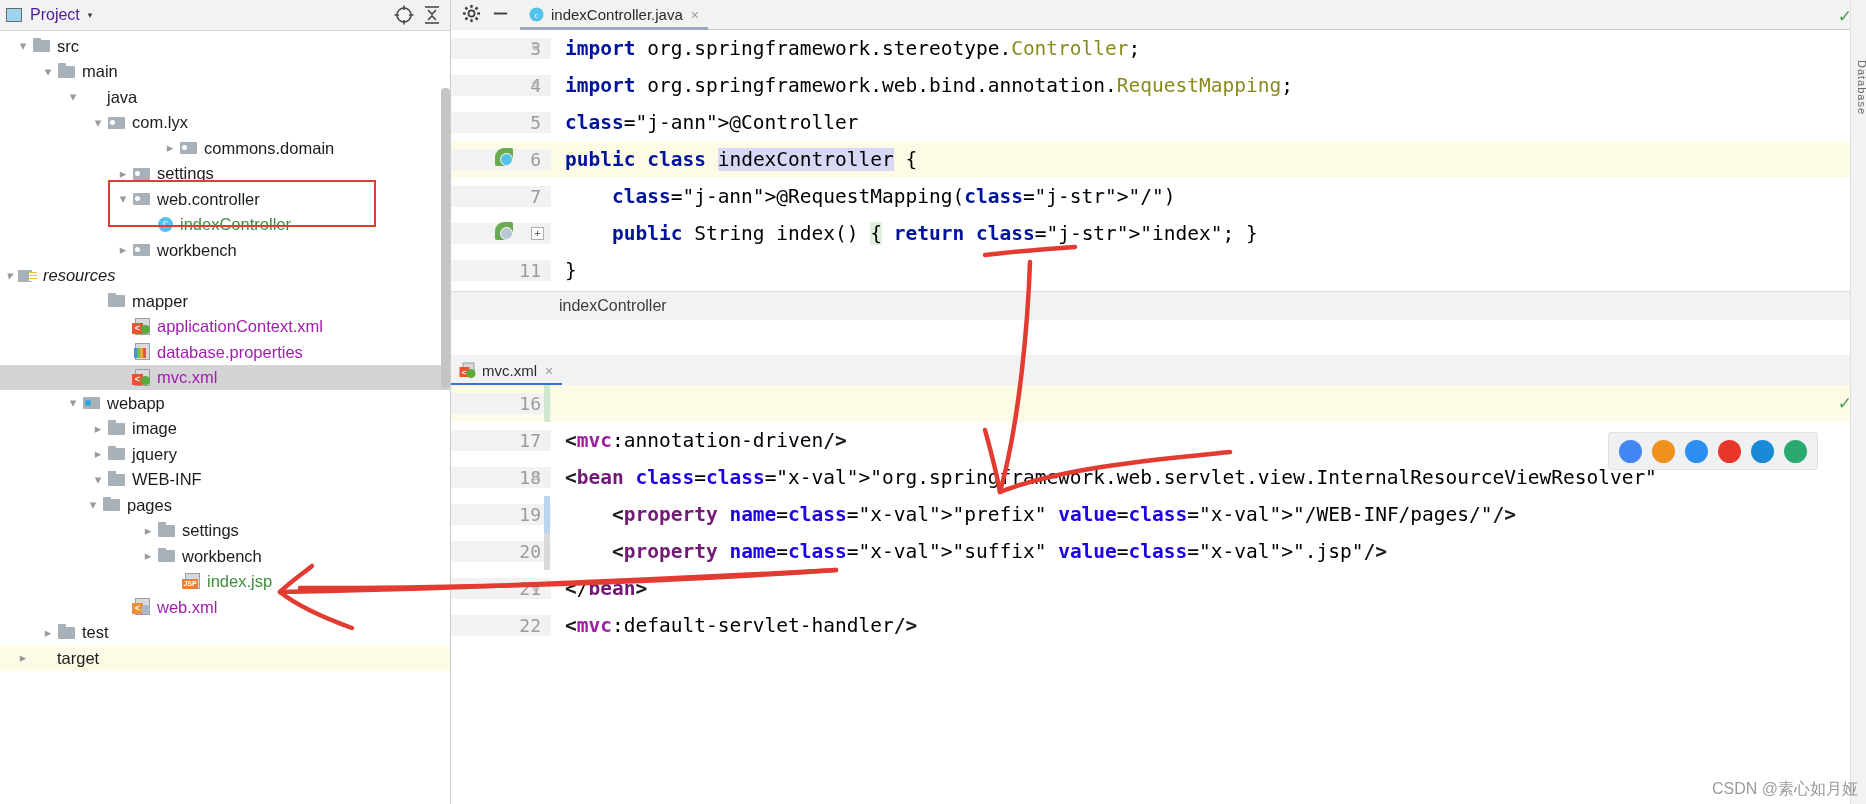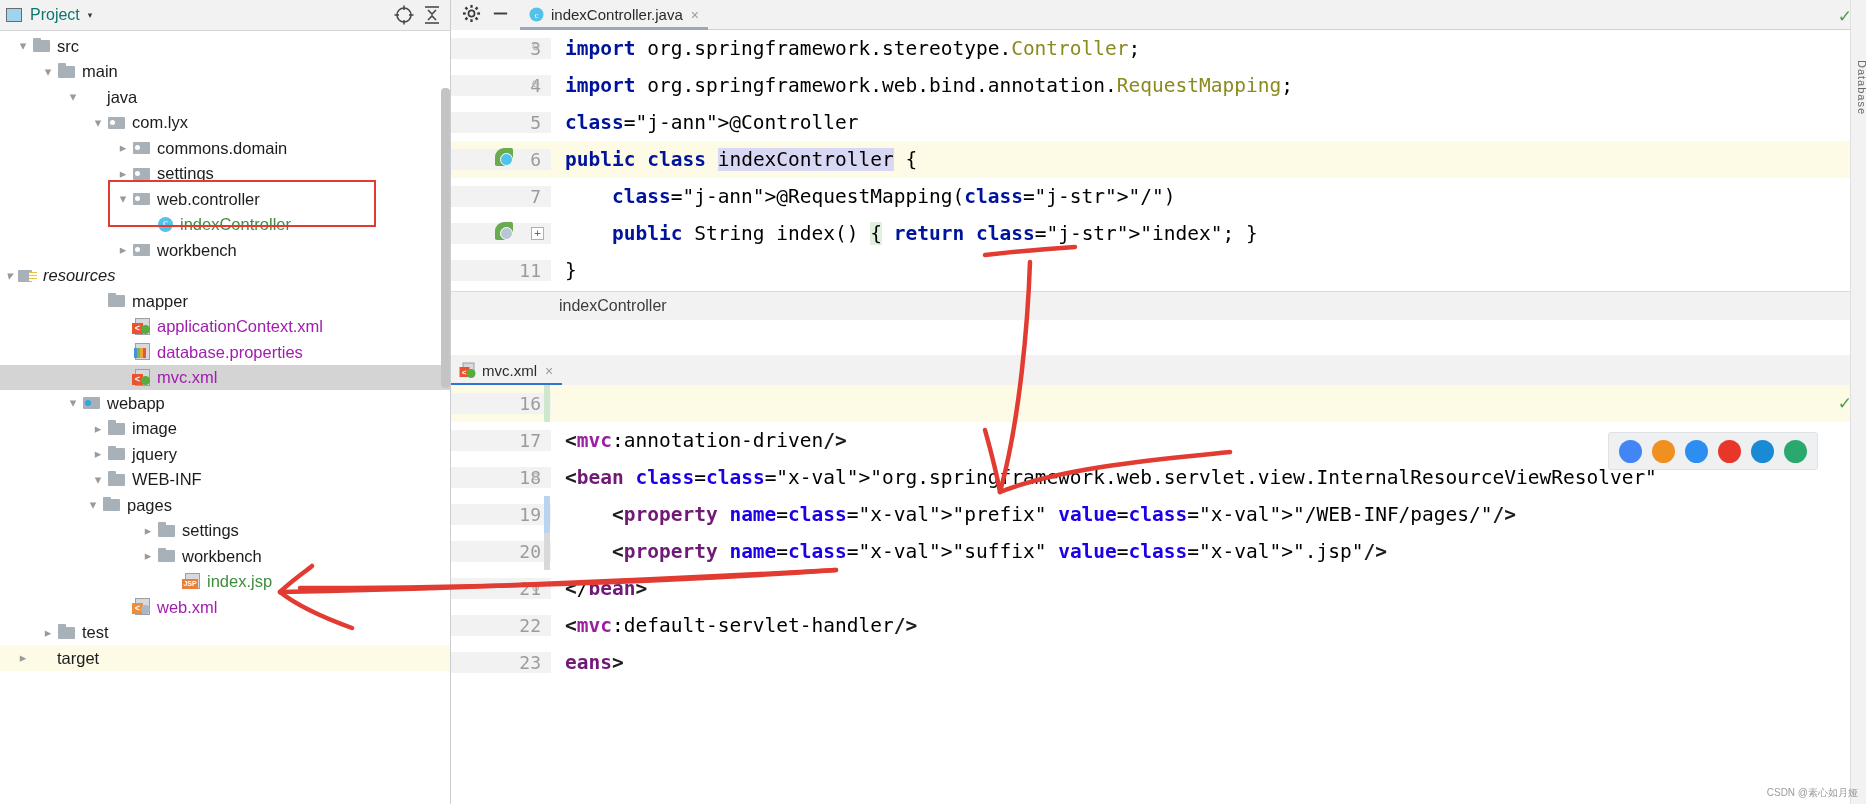--- a/index.html
+++ b/index.html
@@ -7,21 +7,21 @@
     font-family:"Liberation Sans", sans-serif; }
   #root { position:relative; width:1866px; height:804px; }
 
   
   #sidebar { position:absolute; left:0; top:0; width:451px; height:804px;
     background:#fff; border-right:1px solid #c9ccd1; }
   #side-toolbar { height:31px; background:#f2f2f2; display:flex; align-items:center;
     border-bottom:1px solid #d4d4d4; padding:0 6px; }
   #side-toolbar .proj-icon { width:16px; height:14px; border:1.6px solid #6b6b6b;
     background:#9fd4ef; margin-right:8px; }
-  #side-toolbar .proj-title { font-size:16px; color:#0f766e; }
+  #side-toolbar .proj-title { font-size:16px; color:#4c1d95; }
   #side-toolbar .caret { margin-left:8px; font-size:9px; color:#3c3c3c; }
   #side-toolbar .spacer { flex:1; }
   #side-toolbar .tb-icn { width:24px; height:24px; display:flex; align-items:center;
     justify-content:center; margin-left:4px; }
 
   #tree { position:absolute; top:31px; left:0; right:0; bottom:0; overflow:hidden;
     padding-top:2px; }
   .row { height:25.5px; display:flex; align-items:center; white-space:nowrap;
     font-size:16.5px; color:#1c1c1c; position:relative; }
   .row.sel { background:#d4d4d4; }
@@ -158,21 +158,21 @@
     background:#f2f2f2; border-left:1px solid #e0e0e0; }
   .chk { position:absolute; right:14px; color:#4a9c4a; font-size:17px; }
 
   #vtext { position:absolute; right:-2px; top:60px; width:16px;
     font-size:11px; color:#6b6b6b; writing-mode:vertical-rl; letter-spacing:1px; }
 
   
   #annot { position:absolute; left:0; top:0; width:1866px; height:804px;
     pointer-events:none; }
 
-  #watermark { position:absolute; right:8px; bottom:4px; font-size:10px;
+  #watermark { position:absolute; right:8px; bottom:4px; font-size:16px;
     color:#9b9b9b; }
 </style>
 </head>
 <body>
 
 <div id="root">
 
   <div id="sidebar">
     <div id="side-toolbar">
       <span class="proj-icon"></span>
@@ -211,21 +211,21 @@
         <div class="row" style="padding-left: 64px;">
           <span class="arrow open"></span>
           <span class="ic folder-blue"></span>
           <span class="lbl c-black">java</span>
         </div>
         <div class="row" style="padding-left: 89px;">
           <span class="arrow open"></span>
           <span class="ic pkg"></span>
           <span class="lbl c-black">com.lyx</span>
         </div>
-        <div class="row" style="padding-left: 114px;">
+        <div class="row" style="padding-left: 114px; margin-left: 47px;">
           <span class="arrow closed"></span>
           <span class="ic pkg"></span>
           <span class="lbl c-black">commons.domain</span>
         </div>
         <div class="row" style="padding-left: 114px;">
           <span class="arrow closed"></span>
           <span class="ic pkg"></span>
           <span class="lbl c-black">settings</span>
         </div>
         <div class="row" style="padding-left: 114px;">
@@ -406,21 +406,20 @@
         </div>
       </div>
       <div id="xml-lines" class="code" style="position:relative;">
           <div class="codeline" style="position: relative; background: rgb(253, 251, 230);"><div class="gutter">16</div><span class="change-stripe" style="background: rgb(207, 230, 207); top: 0px;"></span><div class="codetext"></div></div>
           <div class="codeline" style="position: relative;"><div class="gutter">17</div><div class="codetext"><span class="x-plain">&lt;</span><span class="x-ns">mvc</span>:annotation-driven<span class="x-plain">/&gt;</span></div></div>
           <div class="codeline" style="position: relative;"><div class="gutter">18</div><span class="foldv" style="top: 10px; font-size: 13px;">⊖</span><div class="codetext"><span class="x-plain">&lt;</span><span class="x-tag">bean</span> <span class="x-attr">class</span>=<span <span="" class="x-attr">class</span>="x-val"&gt;"org.springframework.web.servlet.view.InternalResourceViewResolver"</div></div>
           <div class="codeline" style="position: relative;"><div class="gutter">19</div><span class="change-stripe" style="background: rgb(184, 212, 239); top: 0px;"></span><div class="codetext">    <span class="x-plain">&lt;</span><span class="x-tag">property</span> <span class="x-attr">name</span>=<span <span="" class="x-attr">class</span>="x-val"&gt;"prefix" <span class="x-attr">value</span>=<span <span="" class="x-attr">class</span>="x-val"&gt;"/WEB-INF/pages/"<span class="x-plain">/&gt;</span></div></div>
           <div class="codeline" style="position: relative;"><div class="gutter">20</div><span class="change-stripe" style="background: rgb(217, 217, 217); top: 0px;"></span><div class="codetext">    <span class="x-plain">&lt;</span><span class="x-tag">property</span> <span class="x-attr">name</span>=<span <span="" class="x-attr">class</span>="x-val"&gt;"suffix" <span class="x-attr">value</span>=<span <span="" class="x-attr">class</span>="x-val"&gt;".jsp"<span class="x-plain">/&gt;</span></div></div>
           <div class="codeline" style="position: relative;"><div class="gutter">21</div><span class="foldv" style="top: 10px; font-size: 13px;">⊖</span><div class="codetext"><span class="x-plain">&lt;</span>/<span class="x-tag">bean</span><span class="x-plain">&gt;</span></div></div>
           <div class="codeline" style="position: relative;"><div class="gutter">22</div><div class="codetext"><span class="x-plain">&lt;</span><span class="x-ns">mvc</span>:default-servlet-handler<span class="x-plain">/&gt;</span></div></div>
-          <div class="codeline" style="position: relative;"><div class="gutter">23</div><div class="codetext"><span class="x-tag">eans</span><span class="x-plain">&gt;</span></div></div>
         </div>
 
       <div id="browser-icons">
           <span class="br" style="background: rgb(66, 133, 244);"></span>
           <span class="br" style="background: rgb(240, 144, 30);"></span>
           <span class="br" style="background: rgb(43, 142, 240);"></span>
           <span class="br" style="background: rgb(232, 55, 42);"></span>
           <span class="br" style="background: rgb(26, 138, 212);"></span>
           <span class="br" style="background: rgb(43, 168, 110);"></span>
         </div>

